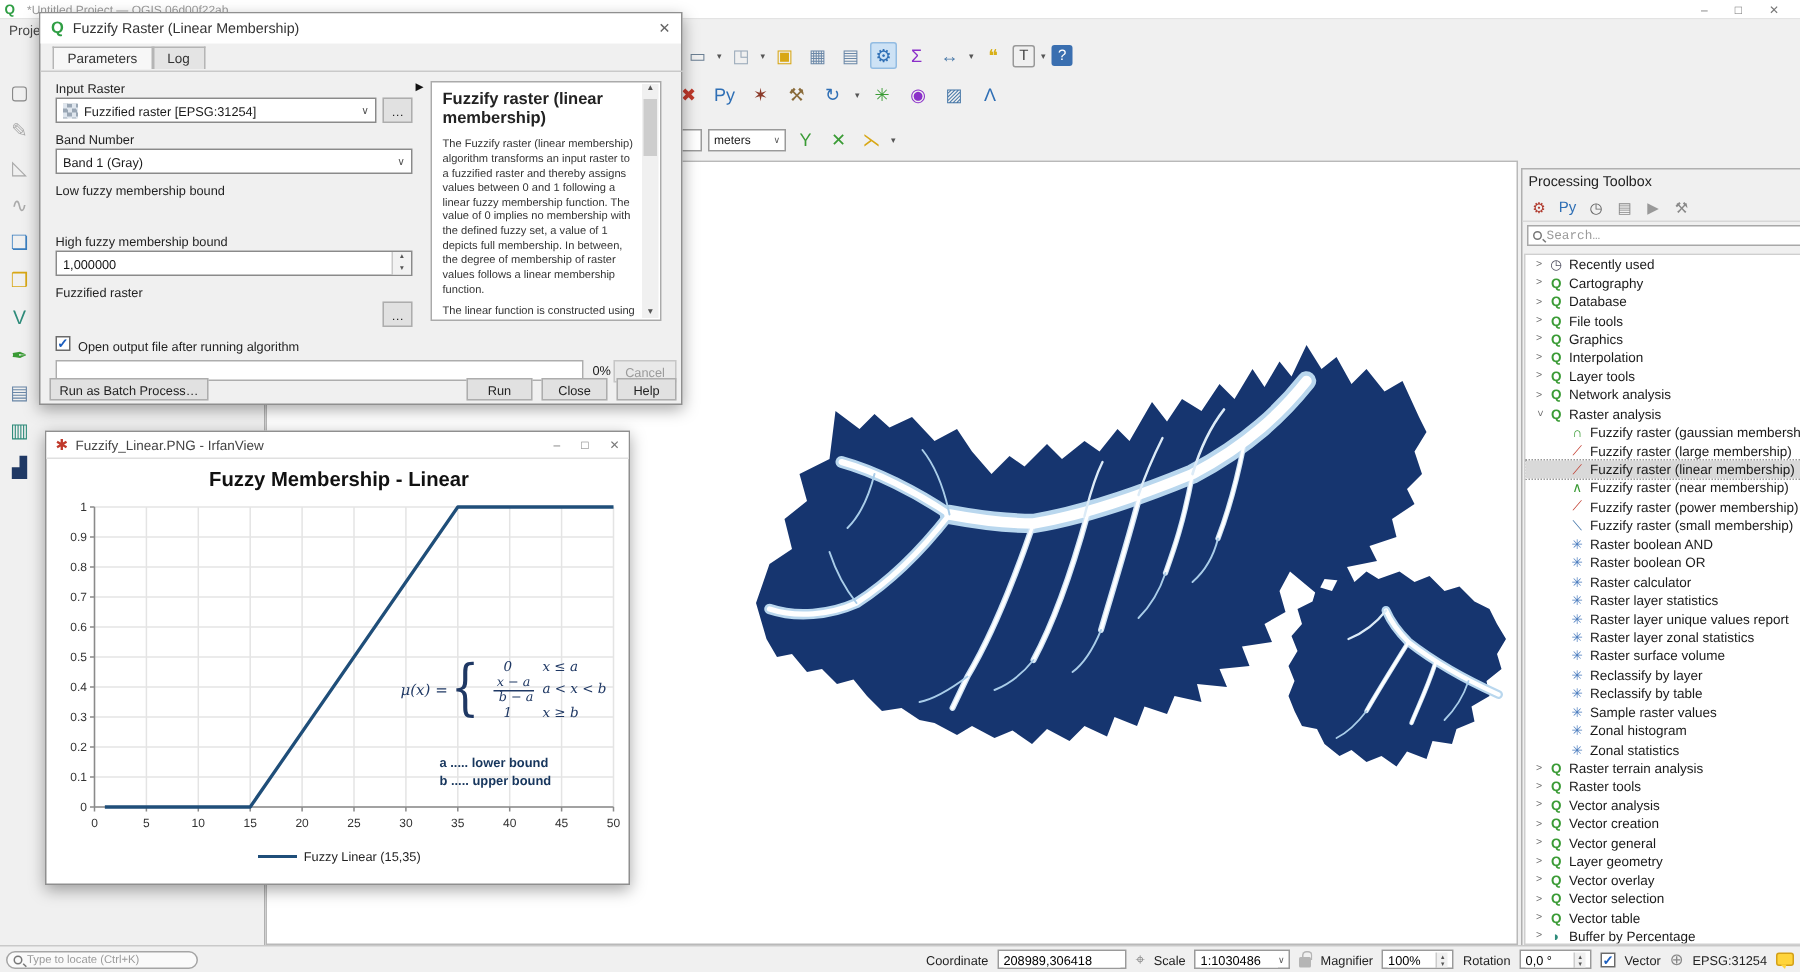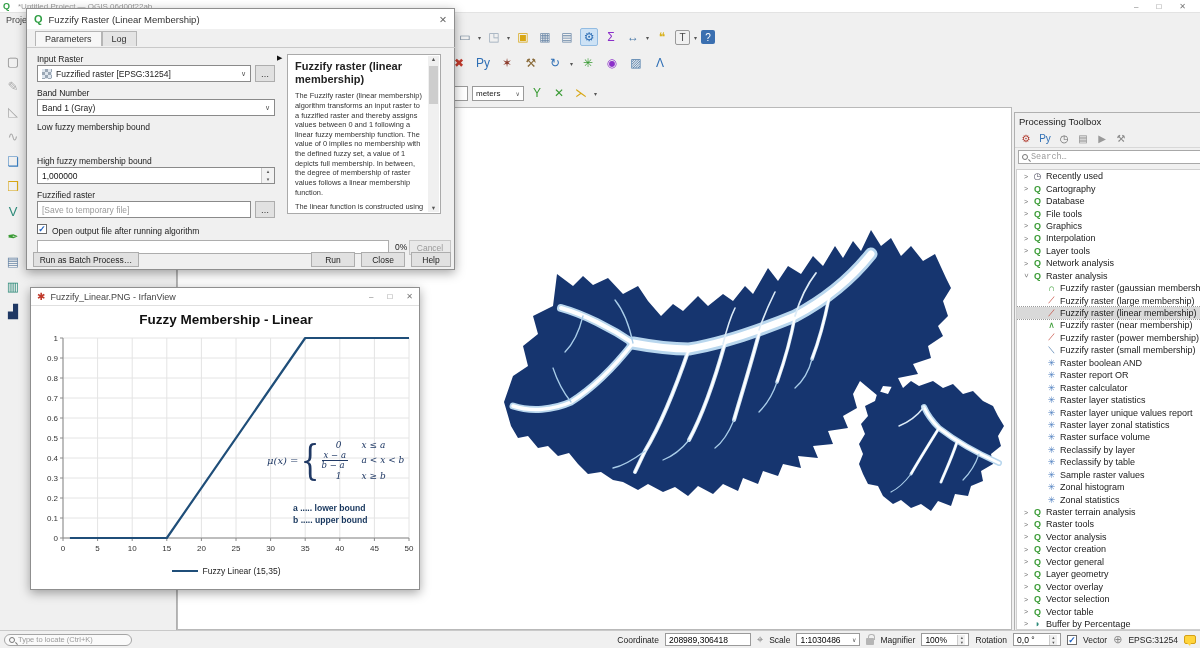--- a/index.html
+++ b/index.html
@@ -103,21 +103,21 @@
   #chart-legend .leg-label{font-size:8.5px;color:#222}
   
   #formula{position:absolute;left:236px;top:152px;width:150px;color:#1f3864;font-family:"DejaVu Serif",serif}
   #formula .frow1{display:flex;align-items:center;gap:2px}
   .f-lhs{font-style:italic;font-size:10px}
   .f-brace{font-size:30px;font-weight:200;transform:scaleY(1.35);display:inline-block;line-height:1}
   .f-cases{display:flex;flex-direction:column;gap:1px}
   .f-row{display:flex;align-items:center;font-size:9px;font-style:italic}
   .f-expr{width:34px;text-align:center}
   .f-cond{width:52px;text-align:left;padding-left:6px}
-  .f-frac{width:34px;display:inline-flex;flex-direction:column;align-items:flex-start;font-size:8.5px;line-height:1.05}
+  .f-frac{width:34px;display:inline-flex;flex-direction:column;align-items:flex-end;font-size:8.5px;line-height:1.05}
   .f-num{border-bottom:1px solid #1f3864;padding:0 2px}
   #f-notes{position:absolute;left:262px;top:215px;font-size:8.6px;font-weight:bold;color:#17365d;font-family:"Liberation Sans",sans-serif;line-height:1.35}
 
   
   #statusbar{left:0;top:630px;width:1200px;height:18px;background:#f0f0f0;border-top:1px solid #c9c9c9;display:flex;align-items:center;padding:0 4px;gap:6px;font-size:8.5px;color:#222}
   #locate{width:128px;height:12px;border:1px solid #a5a5a5;border-radius:6px;background:#fafafa;display:flex;align-items:center;padding:0 4px;gap:3px}
   #locate input{border:0;outline:0;background:transparent;width:100%;font-size:7.5px;font-family:inherit}
   .mag{width:6px;height:6px;border:1px solid #777;border-radius:50%;position:relative;flex:0 0 6px}
   .mag::after{content:"";position:absolute;left:5px;top:5px;width:3px;height:1px;background:#777;transform:rotate(45deg)}
   #statusbar .sp{flex:1}
@@ -351,21 +351,21 @@
         <span class="tlabel">Fuzzify raster (small membership)</span>
       </div>
       <div class="tree-row" style="padding-left: 18px;">
         <span class="chev"></span>
         <span class="ticon" style="color: rgb(77, 126, 191);">✳</span>
         <span class="tlabel">Raster boolean AND</span>
       </div>
       <div class="tree-row" style="padding-left: 18px;">
         <span class="chev"></span>
         <span class="ticon" style="color: rgb(77, 126, 191);">✳</span>
-        <span class="tlabel">Raster report OR</span>
+        <span class="tlabel">Raster boolean OR</span>
       </div>
       <div class="tree-row" style="padding-left: 18px;">
         <span class="chev"></span>
         <span class="ticon" style="color: rgb(77, 126, 191);">✳</span>
         <span class="tlabel">Raster calculator</span>
       </div>
       <div class="tree-row" style="padding-left: 18px;">
         <span class="chev"></span>
         <span class="ticon" style="color: rgb(77, 126, 191);">✳</span>
         <span class="tlabel">Raster layer statistics</span>
@@ -501,23 +501,20 @@
     <span class="dlabel" style="left:10px;top:108px">High fuzzy membership bound</span>
     <div class="spinbox" style="left:10px;top:119px;width:238px">
       <input value="1,000000" style="">
       <span class="spincol">
           <span>▴</span>
           <span>▾</span>
         </span>
     </div>
 
     <span class="dlabel" style="left:10px;top:142px">Fuzzified raster</span>
-    <div class="tfield" style="left:10px;top:153px;width:214px">
-      <input placeholder="[Save to temporary file]" style="">
-    </div>
     <div class="btn" style="left:228px;top:153px;width:20px;height:17px">…</div>
 
     <span class="cb" style="position:absolute;left:10px;top:176px">✓</span>
     <span class="dlabel" style="left:25px;top:178px">Open output file after running algorithm</span>
 
     <span id="collapse-arrow">▶</span>
     <div id="help-pane">
       <h1>Fuzzify raster (linear membership)</h1>
       <p>The Fuzzify raster (linear membership) algorithm transforms an input raster to a fuzzified raster and thereby assigns values between 0 and 1 following a linear fuzzy membership function. The value of 0 implies no membership with the defined fuzzy set, a value of 1 depicts full membership. In between, the degree of membership of raster values follows a linear membership function.</p>
       <p>The linear function is constructed using two user-defined input raster values which set the point of full membership (high bound, results to 1) and no membership (low bound, results to 0) respectively. The fuzzy set in between those values is defined as a linear function.</p>

